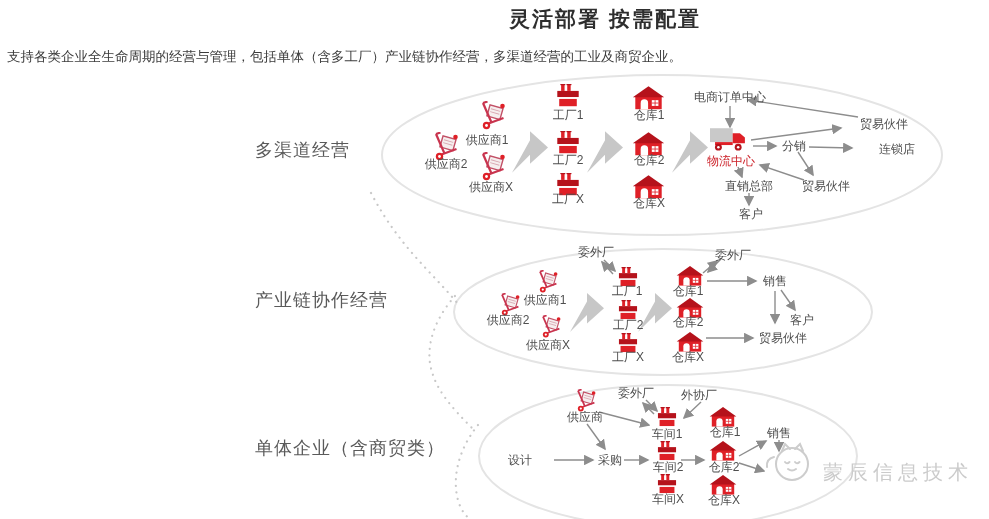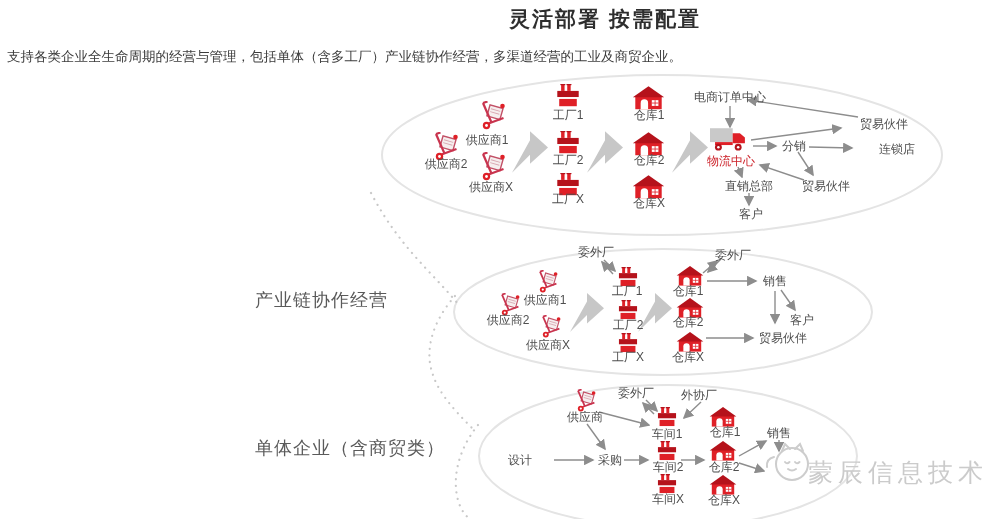--- a/index.html
+++ b/index.html
@@ -8,21 +8,21 @@
   svg.layer{position:absolute;left:0;top:0;}
   .title{position:absolute;left:605px;top:19px;transform:translate(-50%,-50%);
          font-size:21px;font-weight:bold;color:#2e2e2e;letter-spacing:2px;white-space:nowrap;}
   .subtitle{position:absolute;left:7px;top:40px;font-size:13.5px;color:#3c3c3c;white-space:nowrap;margin-top:8px;}
   .sec{position:absolute;transform:translateY(-50%);font-size:18px;color:#5a5a5a;
        letter-spacing:1px;white-space:nowrap;}
   .node{position:absolute;transform:translate(-50%,-50%);font-size:12px;color:#4f4f4f;
         white-space:nowrap;line-height:1;}
   .red{color:#cc2129;}
   .wm{position:absolute;left:898px;top:472px;transform:translate(-50%,-50%);
-      font-size:25px;color:#cbcbcb;letter-spacing:5px;white-space:nowrap;}
+      font-size:20px;color:#cbcbcb;letter-spacing:5px;white-space:nowrap;}
 </style>
 </head>
 <body>
 
 <div id="canvas">
 
   <svg class="layer" width="989" height="519" viewBox="0 0 989 519">
     <defs>
       <marker id="ah" viewBox="0 0 10 10" refX="8.5" refY="5" markerWidth="7.5" markerHeight="7.5" orient="auto-start-reverse">
         <path d="M0,0 L10,5 L0,10 z" fill="#8d8d8d"></path>
@@ -171,20 +171,21 @@
       <path d="M13,18 q2,2.5 4.5,0"></path>
       <path d="M23,18 q2,2.5 4.5,0"></path>
       <path d="M16,25 q4,3 8,0"></path>
       <path d="M2,13 q-8,2 -7,10"></path>
     </g>
   </svg>
 
   <div class="title">灵活部署 按需配置</div>
   <div class="subtitle">支持各类企业全生命周期的经营与管理，包括单体（含多工厂）产业链协作经营，多渠道经营的工业及商贸企业。</div>
 
+  <div class="sec" style="left:255px;top:150px">多渠道经营</div>
   <div class="sec" style="left:255px;top:300px">产业链协作经营</div>
   <div class="sec" style="left:255px;top:448px">单体企业（含商贸类）</div>
 
   <span class="node" style="left:487px;top:140px">供应商1</span>
   <span class="node" style="left:446px;top:164px">供应商2</span>
   <span class="node" style="left:491px;top:187px">供应商X</span>
   <span class="node" style="left:568px;top:115px">工厂1</span>
   <span class="node" style="left:568px;top:160px">工厂2</span>
   <span class="node" style="left:568px;top:199px">工厂X</span>
   <span class="node" style="left:649px;top:115px">仓库1</span>

